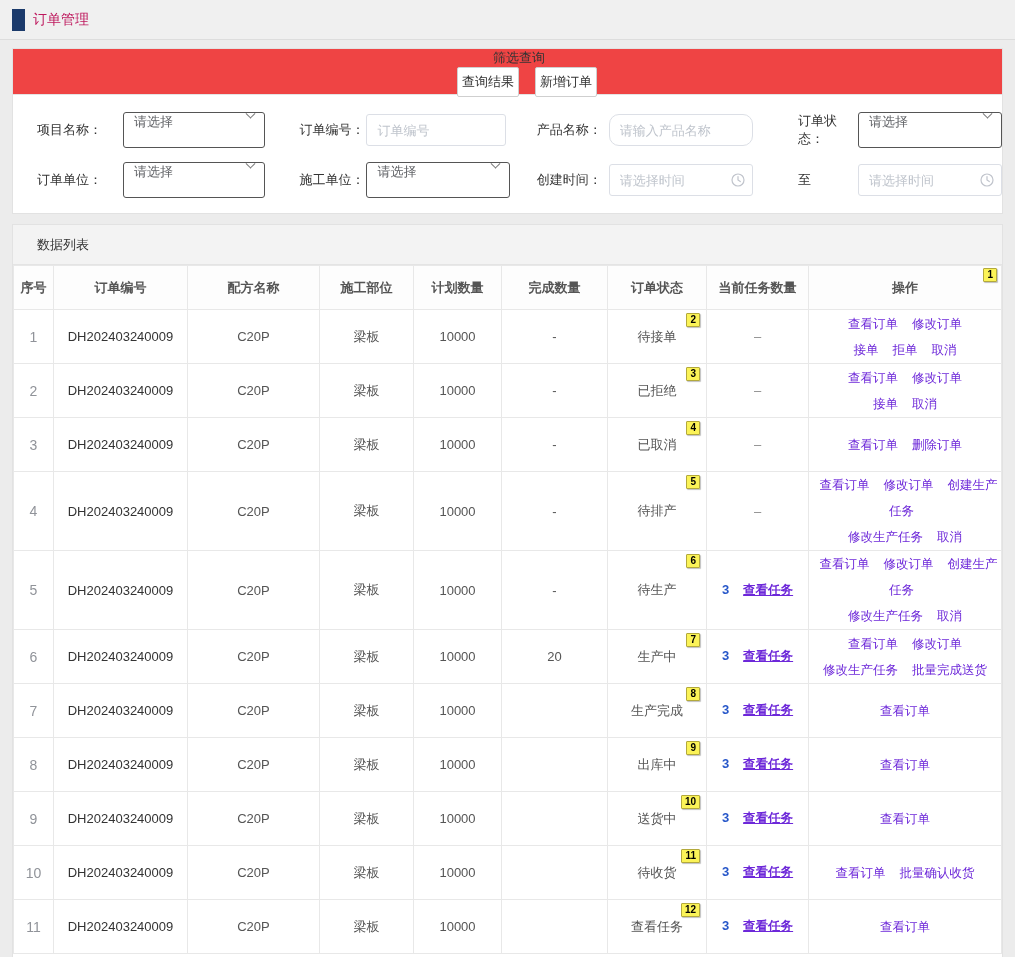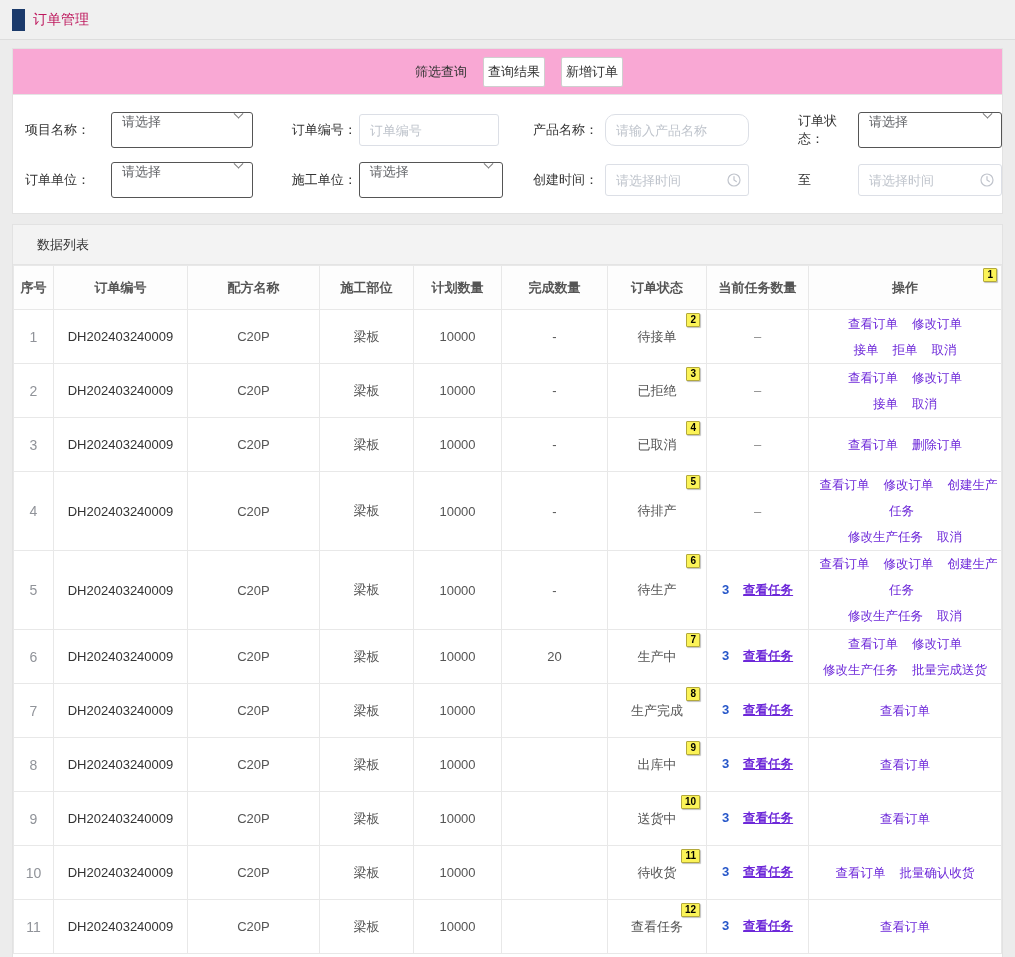--- a/index.html
+++ b/index.html
@@ -8,25 +8,25 @@
 
   
   .titlebar { height:40px; background:#f0f0f0; border-bottom:1px solid #ddd; display:flex; align-items:center; }
   .title-accent { width:13px; height:22px; background:#1b3a6b; margin-left:12px; }
   .title-text { margin-left:8px; font-size:14px; color:#be185d; }
 
   .wrap { margin:8px 12px 0 12px; }
   .section { background:#fff; border:1px solid #e2e2e2; }
 
   
-  .sec-head { height:46px; background:#f9a8d4; border-bottom:1px solid #e4e4e4; display:flex; align-items:center; justify-content:center; padding:0 13px 0 36px; }
+  .sec-head { height:46px; background:#ef4444; border-bottom:1px solid #e4e4e4; display:flex; align-items:center; justify-content:flex-start; padding:0 13px 0 36px;flex-direction:column; }
   .sec-head-title { font-size:13px; color:#333; }
   .btns { display:flex; }
   .btn { height:30px; padding:0 4px; background:#fff; border:1px solid #cfcfcf; border-radius:2px; font-size:13px; color:#333; margin-left:16px; display:flex; align-items:center; cursor:pointer; }
-  .filter-body { padding:10px 0 8px 12px; }
+  .filter-body { padding:10px 0 8px 24px; }
   .f-row { display:flex; align-items:center; height:50px; }
   .f-item { display:flex; align-items:center; }
   .f-label { font-size:13px; color:#333; }
   .lw86 { width:86px; } .lw67 { width:67px; } .lw72 { width:72px; } .lw60 { width:60px;margin-left:24px; }
   .iw271 { width:271px; } .iw245 { width:245px; }
   .sel { width:142px; height:36px; border:1px solid #555; border-radius:3px; background:#fff; display:flex; justify-content:space-between; padding:0 10px; cursor:pointer; }
   .sel.w144 { width:144px; }
   .sel-text { font-size:13px; color:#606266; }
   .caret { width:7px; height:7px; border-right:1.4px solid #777; border-bottom:1.4px solid #777; transform:rotate(45deg) translate(-2px,-2px); }
   .inp { width:140px; height:32px; border:1px solid #dcdfe6; border-radius:3px; font-size:13px; padding:0 10px; color:#333; outline:none; font-family:inherit; }

